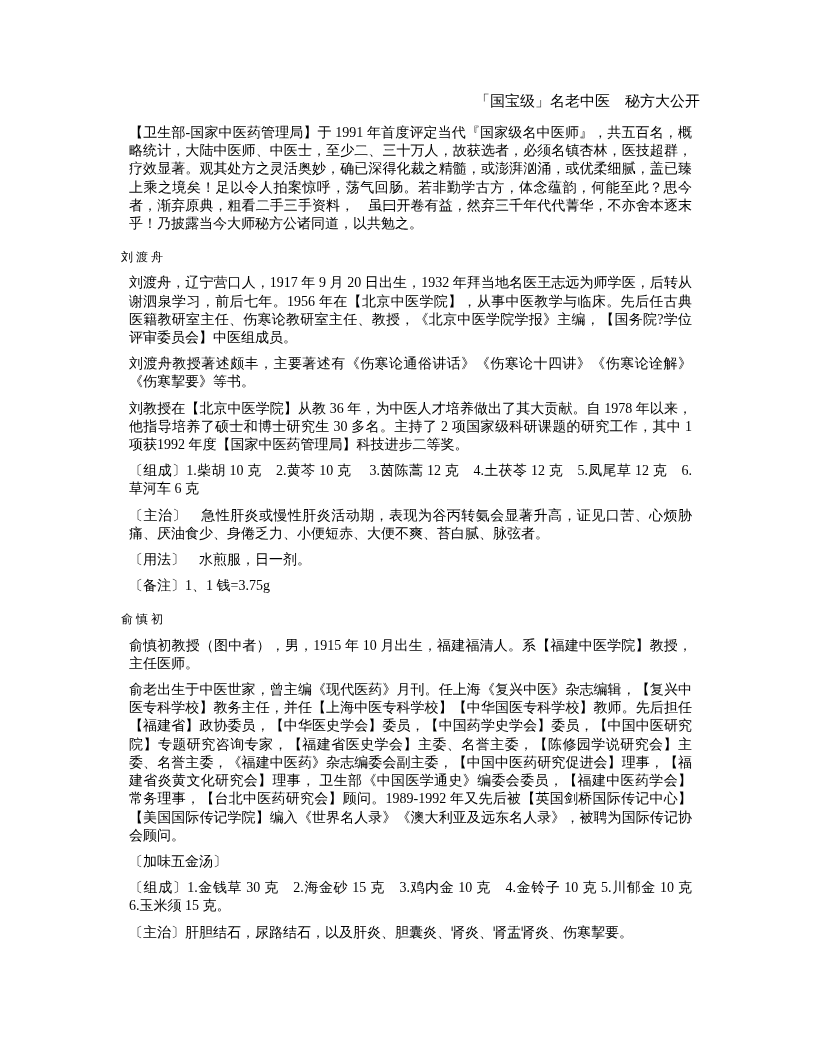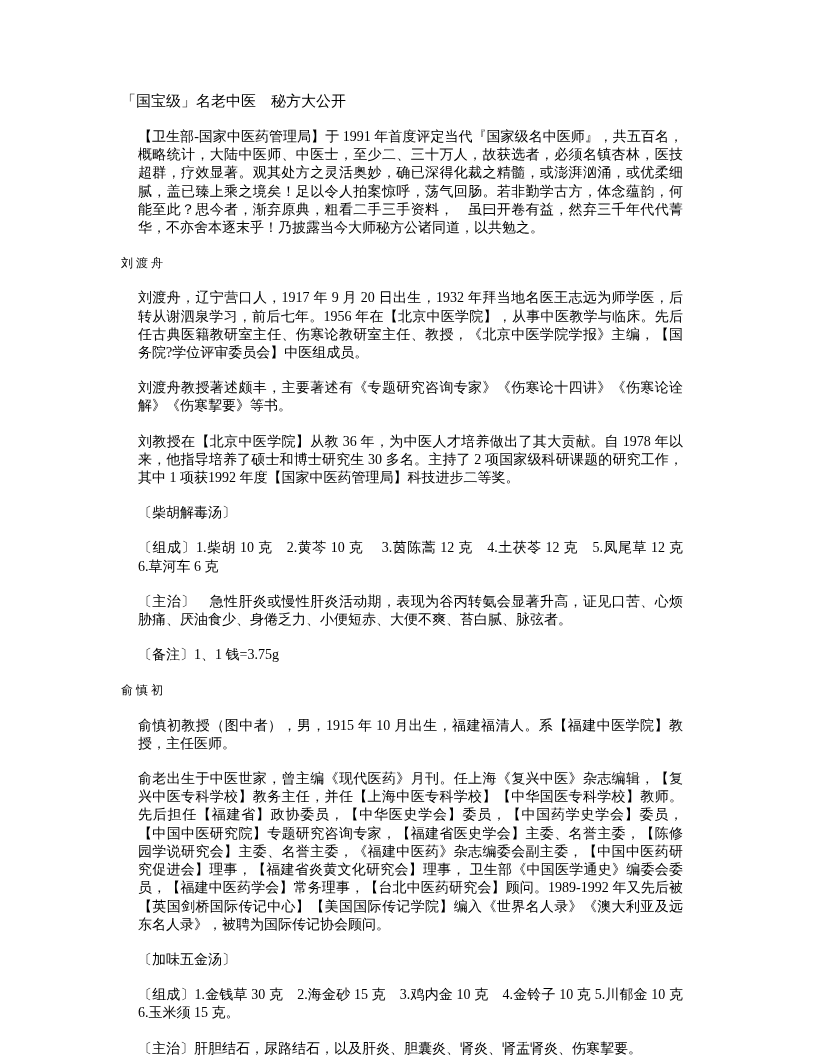--- a/index.html
+++ b/index.html
@@ -18,52 +18,53 @@
     font-size: 14px;
     line-height: 18.2px;
     padding: 92px 116px 40px 121px;
     overflow: hidden;
   }
   .doc-title {
     font-size: 15px;
     font-weight: normal;
     margin: 0 0 13px 0;
     line-height: 19px;
+    text-align: right;
   }
   .sec-heading {
     font-size: 12px;
     font-weight: normal;
     margin: 15px 0 1px 0;
     line-height: 18.2px;
   }
   .para {
-    margin: 17px;
+    margin: 8px;
     text-align: justify;
   }
   .gap {
     margin-top: 6px;
   }
 </style>
 </head>
 <body>
 
 <div class="page">
 
   <h1 class="doc-title">「国宝级」名老中医　秘方大公开</h1>
 
   <p class="para">【卫生部-国家中医药管理局】于 1991 年首度评定当代『国家级名中医师』，共五百名，概略统计，大陆中医师、中医士，至少二、三十万人，故获选者，必须名镇杏林，医技超群，疗效显著。观其处方之灵活奥妙，确已深得化裁之精髓，或澎湃汹涌，或优柔细腻，盖已臻上乘之境矣！足以令人拍案惊呼，荡气回肠。若非勤学古方，体念蕴韵，何能至此？思今者，渐弃原典，粗看二手三手资料，　虽曰开卷有益，然弃三千年代代菁华，不亦舍本逐末乎！乃披露当今大师秘方公诸同道，以共勉之。</p>
 
   <section>
     <h2 class="sec-heading">刘 渡 舟</h2>
     <p class="para">刘渡舟，辽宁营口人，1917 年 9 月 20 日出生，1932 年拜当地名医王志远为师学医，后转从谢泗泉学习，前后七年。1956 年在【北京中医学院】，从事中医教学与临床。先后任古典医籍教研室主任、伤寒论教研室主任、教授，《北京中医学院学报》主编，【国务院?学位评审委员会】中医组成员。</p>
-    <p class="para">刘渡舟教授著述颇丰，主要著述有《专题研究咨询专家》《伤寒论十四讲》《伤寒论诠解》《伤寒挈要》等书。</p>
+    <p class="para">刘渡舟教授著述颇丰，主要著述有《伤寒论通俗讲话》《伤寒论十四讲》《伤寒论诠解》《伤寒挈要》等书。</p>
     <p class="para">刘教授在【北京中医学院】从教 36 年，为中医人才培养做出了其大贡献。自 1978 年以来，他指导培养了硕士和博士研究生 30 多名。主持了 2 项国家级科研课题的研究工作，其中 1 项获1992 年度【国家中医药管理局】科技进步二等奖。</p>
-    <p class="para gap">〔柴胡解毒汤〕</p>
     <p class="para">〔组成〕1.柴胡 10 克　2.黄芩 10 克　 3.茵陈蒿 12 克　4.土茯苓 12 克　5.凤尾草 12 克　6.草河车 6 克</p>
     <p class="para gap">〔主治〕　急性肝炎或慢性肝炎活动期，表现为谷丙转氨会显著升高，证见口苦、心烦胁痛、厌油食少、身倦乏力、小便短赤、大便不爽、苔白腻、脉弦者。</p>
+    <p class="para gap">〔用法〕　水煎服，日一剂。</p>
     <p class="para gap">〔备注〕1、1 钱=3.75g</p>
   </section>
 
   <section>
     <h2 class="sec-heading">俞 慎 初</h2>
     <p class="para">俞慎初教授（图中者），男，1915 年 10 月出生，福建福清人。系【福建中医学院】教授，主任医师。</p>
     <p class="para">俞老出生于中医世家，曾主编《现代医药》月刊。任上海《复兴中医》杂志编辑，【复兴中医专科学校】教务主任，并任【上海中医专科学校】【中华国医专科学校】教师。先后担任【福建省】政协委员，【中华医史学会】委员，【中国药学史学会】委员，【中国中医研究院】专题研究咨询专家，【福建省医史学会】主委、名誉主委，【陈修园学说研究会】主委、名誉主委，《福建中医药》杂志编委会副主委，【中国中医药研究促进会】理事，【福建省炎黄文化研究会】理事， 卫生部《中国医学通史》编委会委员，【福建中医药学会】常务理事，【台北中医药研究会】顾问。1989-1992 年又先后被【英国剑桥国际传记中心】【美国国际传记学院】编入《世界名人录》《澳大利亚及远东名人录》，被聘为国际传记协会顾问。</p>
     <p class="para gap">〔加味五金汤〕</p>
     <p class="para">〔组成〕1.金钱草 30 克　2.海金砂 15 克　3.鸡内金 10 克　4.金铃子 10 克 5.川郁金 10 克　6.玉米须 15 克。</p>
     <p class="para gap">〔主治〕肝胆结石，尿路结石，以及肝炎、胆囊炎、肾炎、肾盂肾炎、伤寒挈要。</p>

